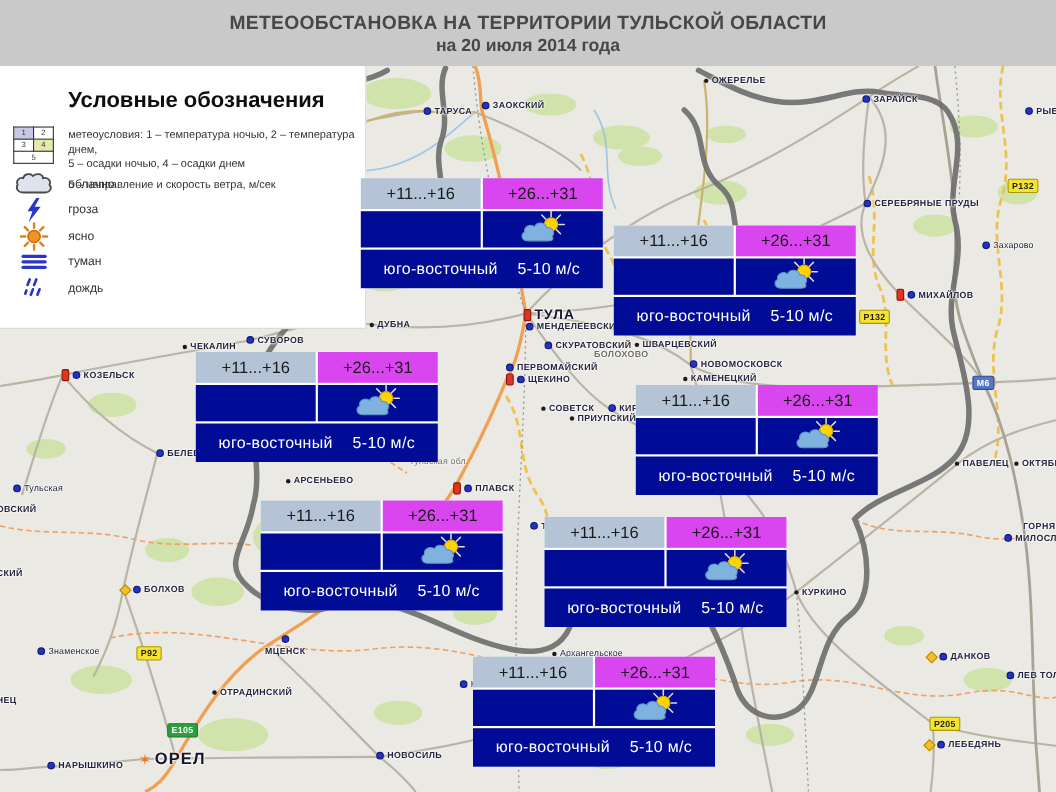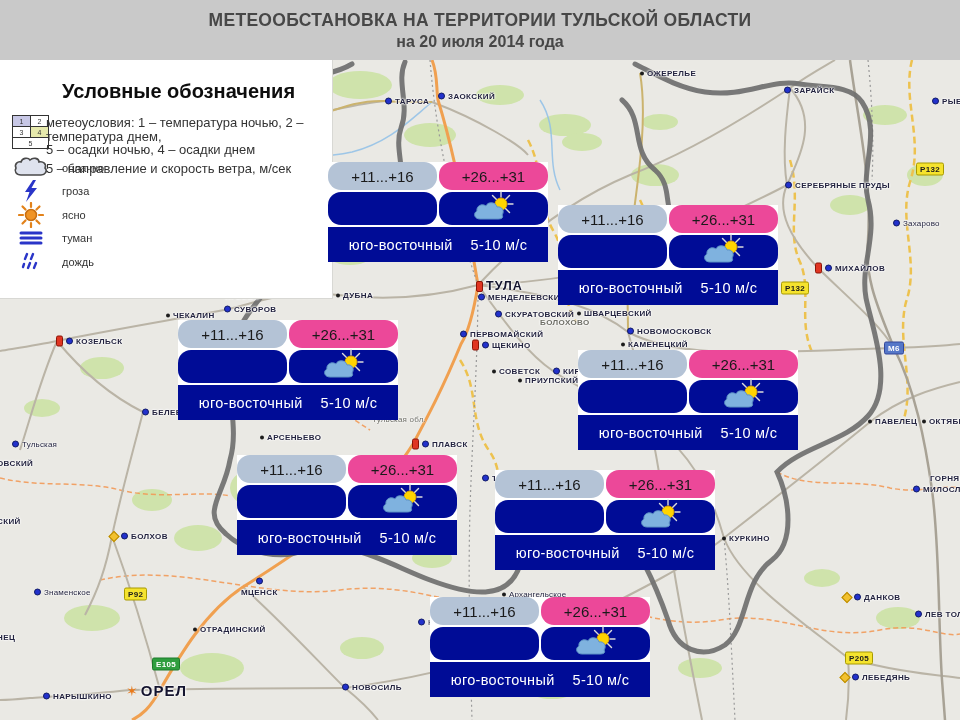--- a/index.html
+++ b/index.html
@@ -37,34 +37,34 @@
   .badge-blue{background:#5577c8;color:#fff;border:1px solid #33479a;}
 
   
   .legend{position:absolute;left:0;top:60px;width:332px;height:238px;background:#fff;z-index:5;
           border-right:1px solid #d8d8d4;border-bottom:1px solid #d8d8d4;}
   .legend-title{position:absolute;left:62px;top:20px;font-size:20px;font-weight:bold;color:#0d0d0d;}
   .schema{position:absolute;left:12px;top:55px;border-collapse:collapse;}
   .schema td{border:1px solid #333;width:17px;height:10px;font-size:7px;text-align:center;color:#333;padding:0;background:#fff;}
   .schema td.c1{background:#c8c8e6;}
   .schema td.c4{background:#e6e9ac;}
-  .legend-desc{position:absolute;left:46px;top:56px;font-size:13px;color:#333;line-height:13.5px;}
+  .legend-desc{position:absolute;left:62px;top:56px;font-size:10px;color:#333;line-height:13.5px;}
   .legend-desc .mt{margin-top:5px;}
   .legend-items{position:absolute;left:8px;top:96px;}
   .legend-row{display:flex;align-items:center;height:23.5px;}
   .legend-ic{width:46px;display:flex;justify-content:center;align-items:center;}
   .legend-lb{font-size:11px;color:#333;margin-left:8px;}
 
   
   .card-layer{position:absolute;left:0;top:0;width:960px;height:720px;z-index:6;}
   .wcard{position:absolute;display:grid;grid-template-columns:109px 109px;grid-template-rows:28px 33px 35px;
          gap:2px;background:#fff;}
-  .wcell{display:flex;align-items:center;justify-content:center;border-radius:13px;}
+  .wcell{display:flex;align-items:center;justify-content:center;}
   .night-temp{background:#b4c3d6;font-size:15px;color:#1a1a1a;}
-  .day-temp{background:#ec4899;font-size:15px;color:#1a1a1a;}
+  .day-temp{background:#d946ef;font-size:15px;color:#1a1a1a;}
   .night-sky{background:#000c96;}
   .day-sky{background:#000c96;}
   .wind-bar{grid-column:1/3;background:#000c96;color:#fff;font-size:14.5px;
             display:flex;align-items:center;justify-content:center;gap:18px;letter-spacing:.3px;}
 </style>
 </head>
 <body>
 
 <div class="stage">
 
@@ -351,21 +351,21 @@
         <div class="town-label">НОВОМОСКОВСК</div>
       </div>
       <div class="town" style="left: 621px; top: 344px;">
         <div class="dot dot-black"></div>
         <div class="town-label">КАМЕНЕЦКИЙ</div>
       </div>
       <div class="town" style="left: 460px; top: 334px;">
         <div class="dot dot-blue"></div>
         <div class="town-label">ПЕРВОМАЙСКИЙ</div>
       </div>
-      <div class="town" style="left: 440px; top: 345px; padding-left: 32px;">
+      <div class="town" style="left: 460px; top: 345px;">
         <div class="marker marker-red"></div>
         <div class="dot dot-blue"></div>
         <div class="town-label">ЩЕКИНО</div>
       </div>
       <div class="town" style="left: 492px; top: 371px;">
         <div class="dot dot-black"></div>
         <div class="town-label">СОВЕТСК</div>
       </div>
       <div class="town" style="left: 553px; top: 371px;">
         <div class="dot dot-blue"></div>

